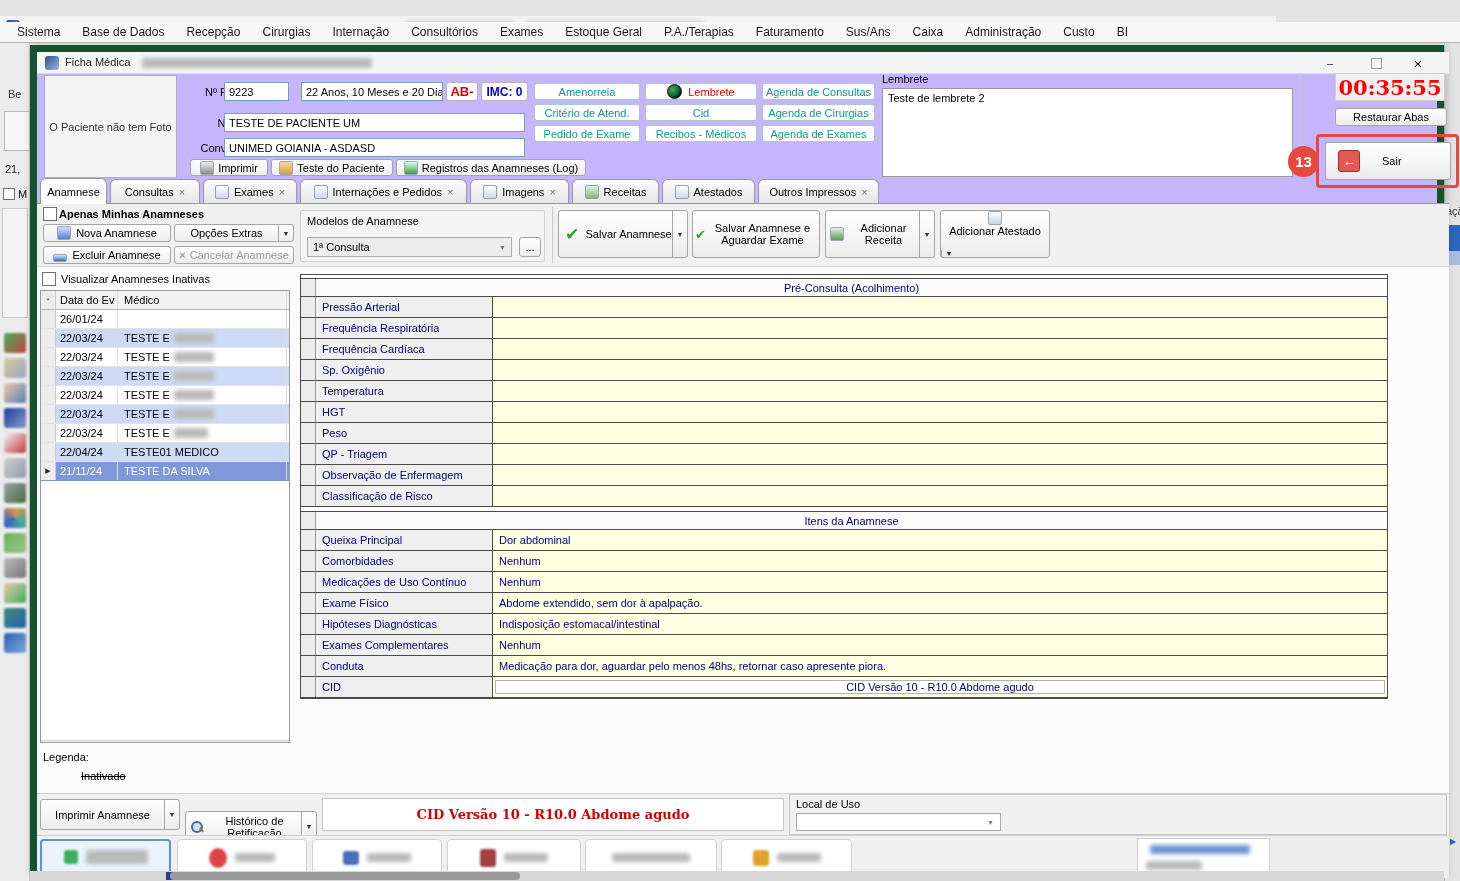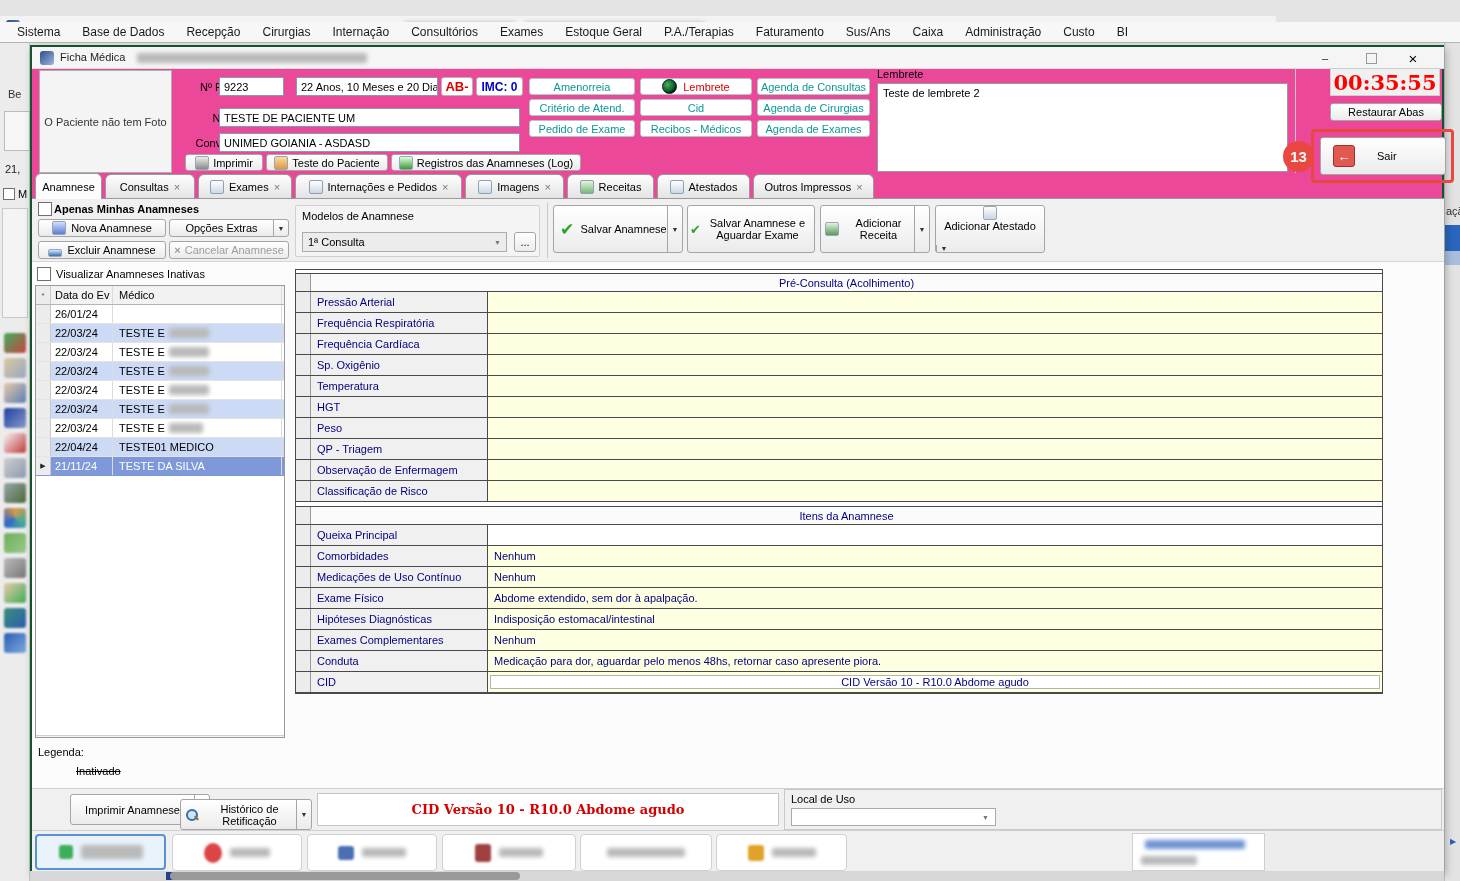--- a/index.html
+++ b/index.html
@@ -10,21 +10,21 @@
   .ctr{display:flex;align-items:center;justify-content:center;}
 
   
   .titlebar{background:#f3f3f3;border-bottom:1px solid #d9d9d9;}
   .menubar{background:#f7f7f7;border-bottom:1px solid #b5b5b5;}
   .menu-item{padding:0 11px;height:20px;display:flex;align-items:center;font-size:12px;color:#1a1a1a;}
   .winctl{width:46px;height:22px;color:#444;font-size:13px;}
   .rest-box{width:9px;height:9px;border:1px solid #555;background:transparent;}
 
   
-  .dialog{background:#ec4899;border:2px solid #14532d;box-shadow:2px 3px 8px rgba(0,0,0,.25);}
+  .dialog{background:#c4b5fd;border:7px solid #14532d;box-shadow:2px 3px 8px rgba(0,0,0,.25);}
   .d-titlebar{background:#f5f5f5;border-bottom:1px solid #dcdcdc;}
   .sunken{background:#fff;border:1px solid #7f9db9;}
   .field-label{color:#000;}
   .qbtn{background:#fff;border:1px solid #aec8c8;border-radius:3px;color:#0f9696;display:flex;align-items:center;justify-content:center;}
   .wbtn{background:linear-gradient(#ffffff,#ebebeb);border:1px solid #a5a5a5;border-radius:3px;display:flex;align-items:center;justify-content:center;color:#000;}
   .wbtn.disabled{color:#9c9c9c;}
   .split{border-left:1px solid #a5a5a5;width:14px;align-self:stretch;display:flex;align-items:center;justify-content:center;font-size:7px;color:#333;}
   .serifb{font-family:"DejaVu Serif","Liberation Serif",serif;font-weight:bold;}
 
   
@@ -489,20 +489,21 @@
 
       <div class="g-blank" style="height:4px;"></div>
       <div class="g-section">
           <div class="g-sel"></div>
           <div style="flex:1;display:flex;align-items:center;justify-content:center;">Itens da Anamnese</div>
         </div>
 
       <div class="g-row">
           <div class="g-sel"></div>
           <div class="g-lbl">Queixa Principal</div>
+          <div class="g-val">Dor abdominal</div>
         </div>
       <div class="g-row">
           <div class="g-sel"></div>
           <div class="g-lbl">Comorbidades</div>
           <div class="g-val">Nenhum</div>
         </div>
       <div class="g-row">
           <div class="g-sel"></div>
           <div class="g-lbl">Medicações de Uso Contínuo</div>
           <div class="g-val">Nenhum</div>
@@ -530,25 +531,25 @@
       <div class="g-row">
           <div class="g-sel"></div>
           <div class="g-lbl">CID</div>
           <div class="g-val" style="padding:0;">
             <div class="cid-box">CID Versão 10 - R10.0 Abdome agudo</div>
           </div>
         </div>
     </div>
 
     <div class="abs" style="left:0;top:741px;width:1412px;height:42px;background:#f0f0f0;border-top:1px solid #d0d0d0;">
-      <div class="abs wbtn" style="left:3px;top:5px;width:140px;height:31px;padding:0;margin-left:35px;">
+      <div class="abs wbtn" style="left:3px;top:5px;width:140px;height:31px;padding:0;">
           <span style="flex:1;text-align:center;">Imprimir Anamnese</span>
           <span class="split">▼</span>
         </div>
-      <div class="abs wbtn" style="left:148px;top:10px;width:132px;height:31px;padding:0;">
+      <div class="abs wbtn" style="left:148px;top:17px;width:132px;height:31px;padding:0;">
           <span class="mag" style="margin:0 4px;"></span>
           <span style="flex:1;text-align:center;">Histórico de Retificação</span>
           <span class="split">▼</span>
         </div>
       <div class="abs ctr serifb" style="left:285px;top:4px;width:462px;height:33px;background:#fff;border:1px solid #c5c5c5;color:#d40000;font-size:13px;">CID Versão 10 - R10.0 Abdome agudo</div>
       <div class="abs" style="left:752px;top:0;width:658px;height:41px;background:#f0f0f0;border:1px solid #c9c9c9;">
         <div class="abs" style="left:6px;top:3px;">Local de Uso</div>
         <div class="abs flexc" style="left:6px;top:18px;width:205px;height:18px;background:#fff;border:1px solid #ababab;justify-content:flex-end;">
             <span style="font-size:7px;color:#777;padding-right:6px;">▼</span>
           </div>

